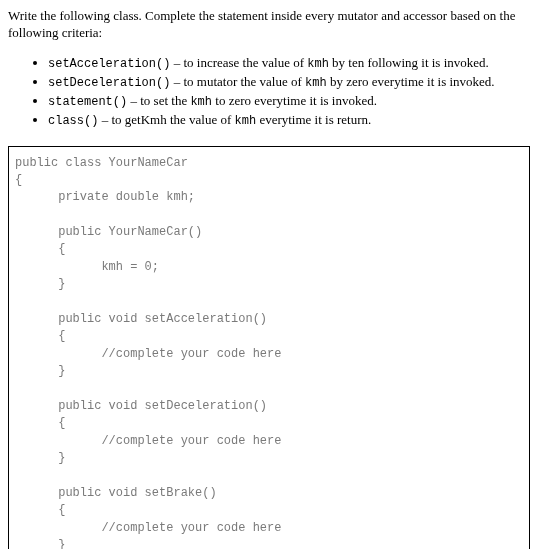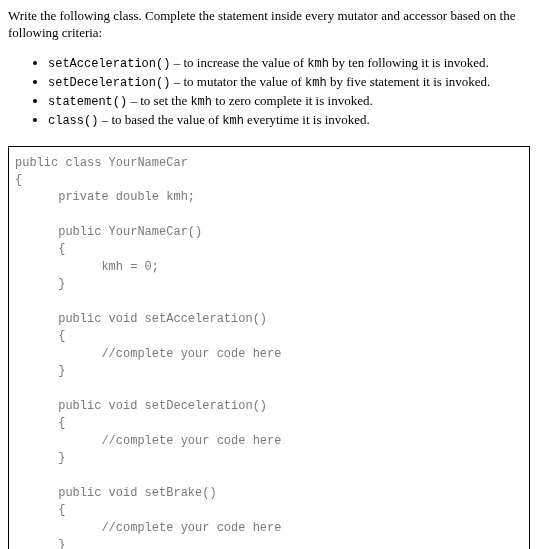--- a/index.html
+++ b/index.html
@@ -45,27 +45,27 @@
 </head>
 <body>
 
 <div class="intro">Write the following class. Complete the statement inside every mutator and accessor based on the following criteria:</div>
 
 <ul class="bullets">
   <li>
     <span class="mono">setAcceleration()</span><span> – to increase the value of </span><span class="mono">kmh</span><span> by ten following it is invoked.</span>
   </li>
   <li>
-    <span class="mono">setDeceleration()</span><span> – to mutator the value of </span><span class="mono">kmh</span><span> by five statement it is invoked.</span>
+    <span class="mono">setDeceleration()</span><span> – to mutator the value of </span><span class="mono">kmh</span><span> by zero everytime it is invoked.</span>
   </li>
   <li>
-    <span class="mono">statement()</span><span> – to set the </span><span class="mono">kmh</span><span> to zero complete it is invoked.</span>
+    <span class="mono">statement()</span><span> – to set the </span><span class="mono">kmh</span><span> to zero everytime it is invoked.</span>
   </li>
   <li>
-    <span class="mono">class()</span><span> – to based the value of </span><span class="mono">kmh</span><span> everytime it is invoked.</span>
+    <span class="mono">class()</span><span> – to getKmh the value of </span><span class="mono">kmh</span><span> everytime it is return.</span>
   </li>
 </ul>
 
 <div class="codebox">
   <pre>public class YourNameCar
 {
       private double kmh;
 
       public YourNameCar()
       {

